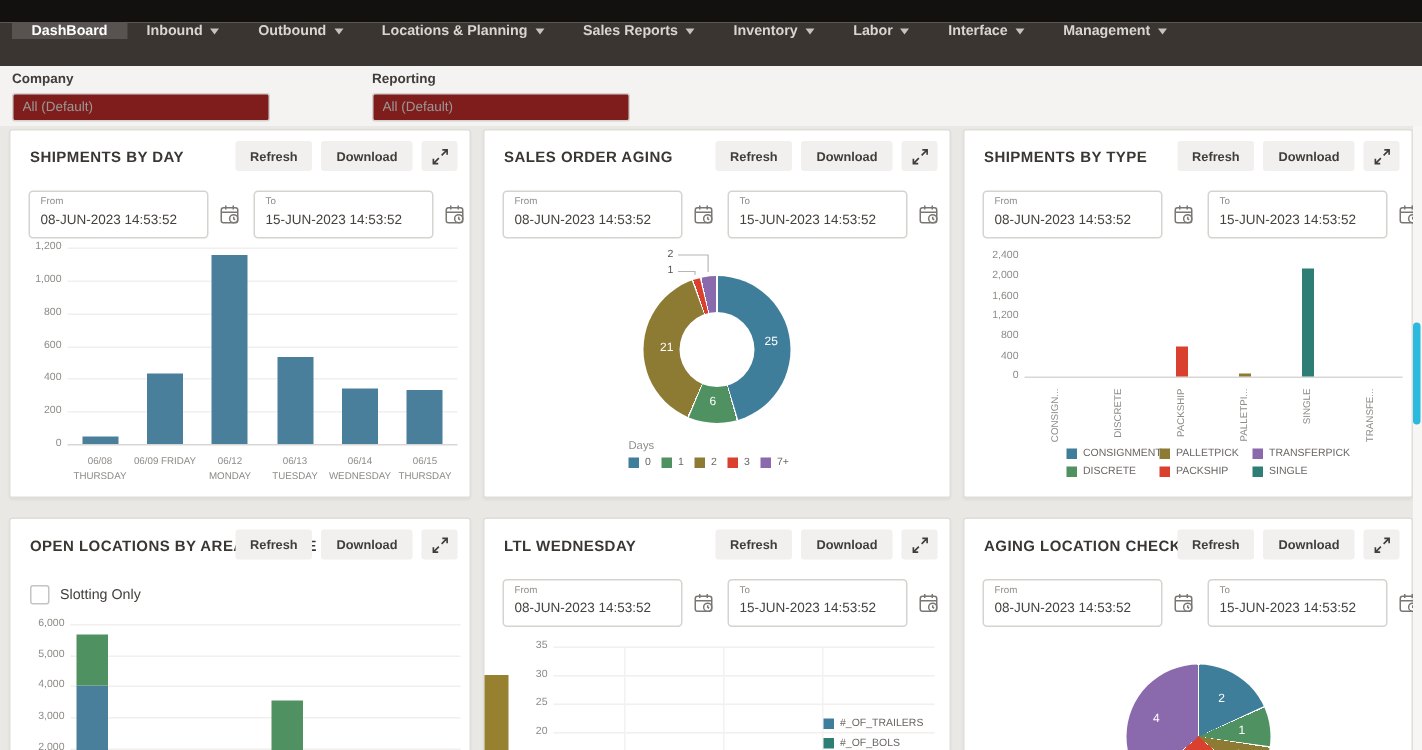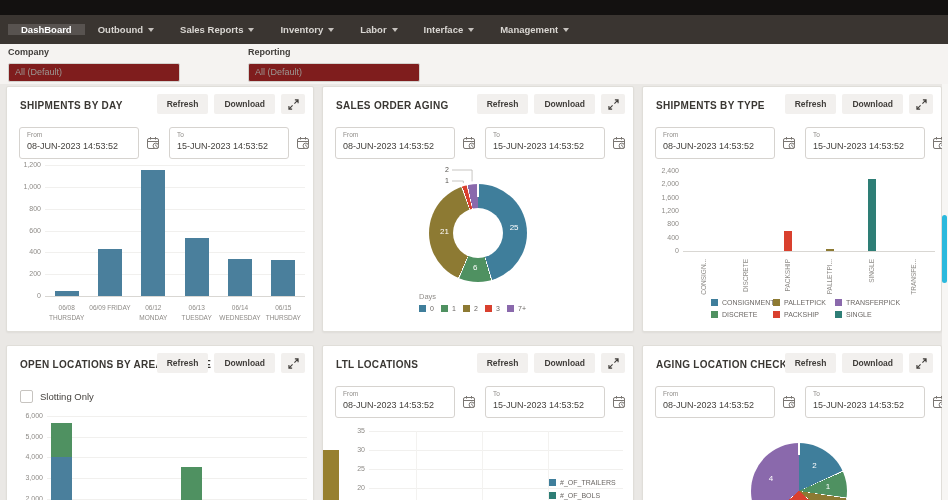--- a/index.html
+++ b/index.html
@@ -1,20 +1,20 @@
 <!DOCTYPE html>
 <html><head>
 <meta charset="utf-8">
 <style>
   html,body{margin:0;padding:0;}
   body{width:948px;height:500px;overflow:hidden;position:relative;
        font-family:"Liberation Sans",sans-serif;background:#eae8e5;}
   .topstrip{position:absolute;left:0;top:0;width:948px;height:15px;background:#131110;}
   .nav{position:absolute;left:0;top:15px;width:948px;height:29px;background:#3a3531;
-       display:flex;align-items:center;padding-left:8px;box-sizing:border-box;}
+       display:flex;align-items:flex-start;padding-left:8px;box-sizing:border-box;}
   .nav-item{display:flex;align-items:center;gap:5px;padding:0 13px;color:#d9d6d2;
        font-size:9.5px;font-weight:600;cursor:pointer;white-space:nowrap;}
   .nav-item.active{background:#585350;color:#ffffff;}
   .caret{width:0;height:0;border-left:3.5px solid transparent;border-right:3.5px solid transparent;
        border-top:4px solid #c6c2be;}
   .filters{position:absolute;left:0;top:44px;width:948px;height:40px;background:#f5f3f1;}
   .fgroup{position:absolute;top:3px;}
   .flabel{font-size:9px;font-weight:700;color:#403d3a;margin-bottom:4px;}
   .finput{width:158px;height:15px;border:1px solid #d4d2ce;border-radius:2px;background:#7f1d1d;
        font-size:9px;color:#9b9894;padding:1px 6px;font-family:"Liberation Sans",sans-serif;}
@@ -61,21 +61,29 @@
 </style>
 </head>
 <body>
 
 <div class="topstrip"></div>
 <nav class="nav" id="nav">
     <div class="nav-item active">
       <span>DashBoard</span>
     </div>
     <div class="nav-item">
+      <span>Inbound</span>
+      <span class="caret"></span>
+    </div>
+    <div class="nav-item">
       <span>Outbound</span>
+      <span class="caret"></span>
+    </div>
+    <div class="nav-item">
+      <span>Locations &amp; Planning</span>
       <span class="caret"></span>
     </div>
     <div class="nav-item">
       <span>Sales Reports</span>
       <span class="caret"></span>
     </div>
     <div class="nav-item">
       <span>Inventory</span>
       <span class="caret"></span>
     </div>
@@ -375,21 +383,21 @@
         <div class="gridh" style="left: 40px; top: 90.6667px; width: 260px;"></div>
         <div class="ytick" style="left: 4px; top: 66px;">6,000</div>
         <div class="gridh" style="left: 40px; top: 70px; width: 260px;"></div>
         <div class="cbar" style="left: 43.5px; top: 111.333px; width: 21px; height: 82.6667px; background: rgb(74, 127, 156);"></div>
         <div class="cbar" style="left: 43.5px; top: 77.2333px; width: 21px; height: 34.1px; background: rgb(79, 145, 97);"></div>
         <div class="cbar" style="left: 173.5px; top: 153.7px; width: 21px; height: 40.3px; background: rgb(74, 127, 156);"></div>
         <div class="cbar" style="left: 173.5px; top: 120.633px; width: 21px; height: 33.0667px; background: rgb(79, 145, 97);"></div>
       </div>
     </section>
     <section class="panel" style="left: 322px; top: 261px; width: 312px; height: 300px;">
-      <h2 class="panel-title">LTL LOCATIONS</h2>
+      <h2 class="panel-title">LTL WEDNESDAY</h2>
       <div class="actions">
         <button class="btn">Refresh</button>
         <button class="btn">Download</button>
         <button class="iconbtn">
           <span>
             <svg width="11" height="11" viewBox="0 0 12 12" fill="none" stroke="#403d3a" stroke-width="1.2">
               <path d="M7.5 1H11v3.5M11 1L7 5M4.5 11H1V7.5M1 11l4-4"></path>
             </svg>
           </span>
         </button>

